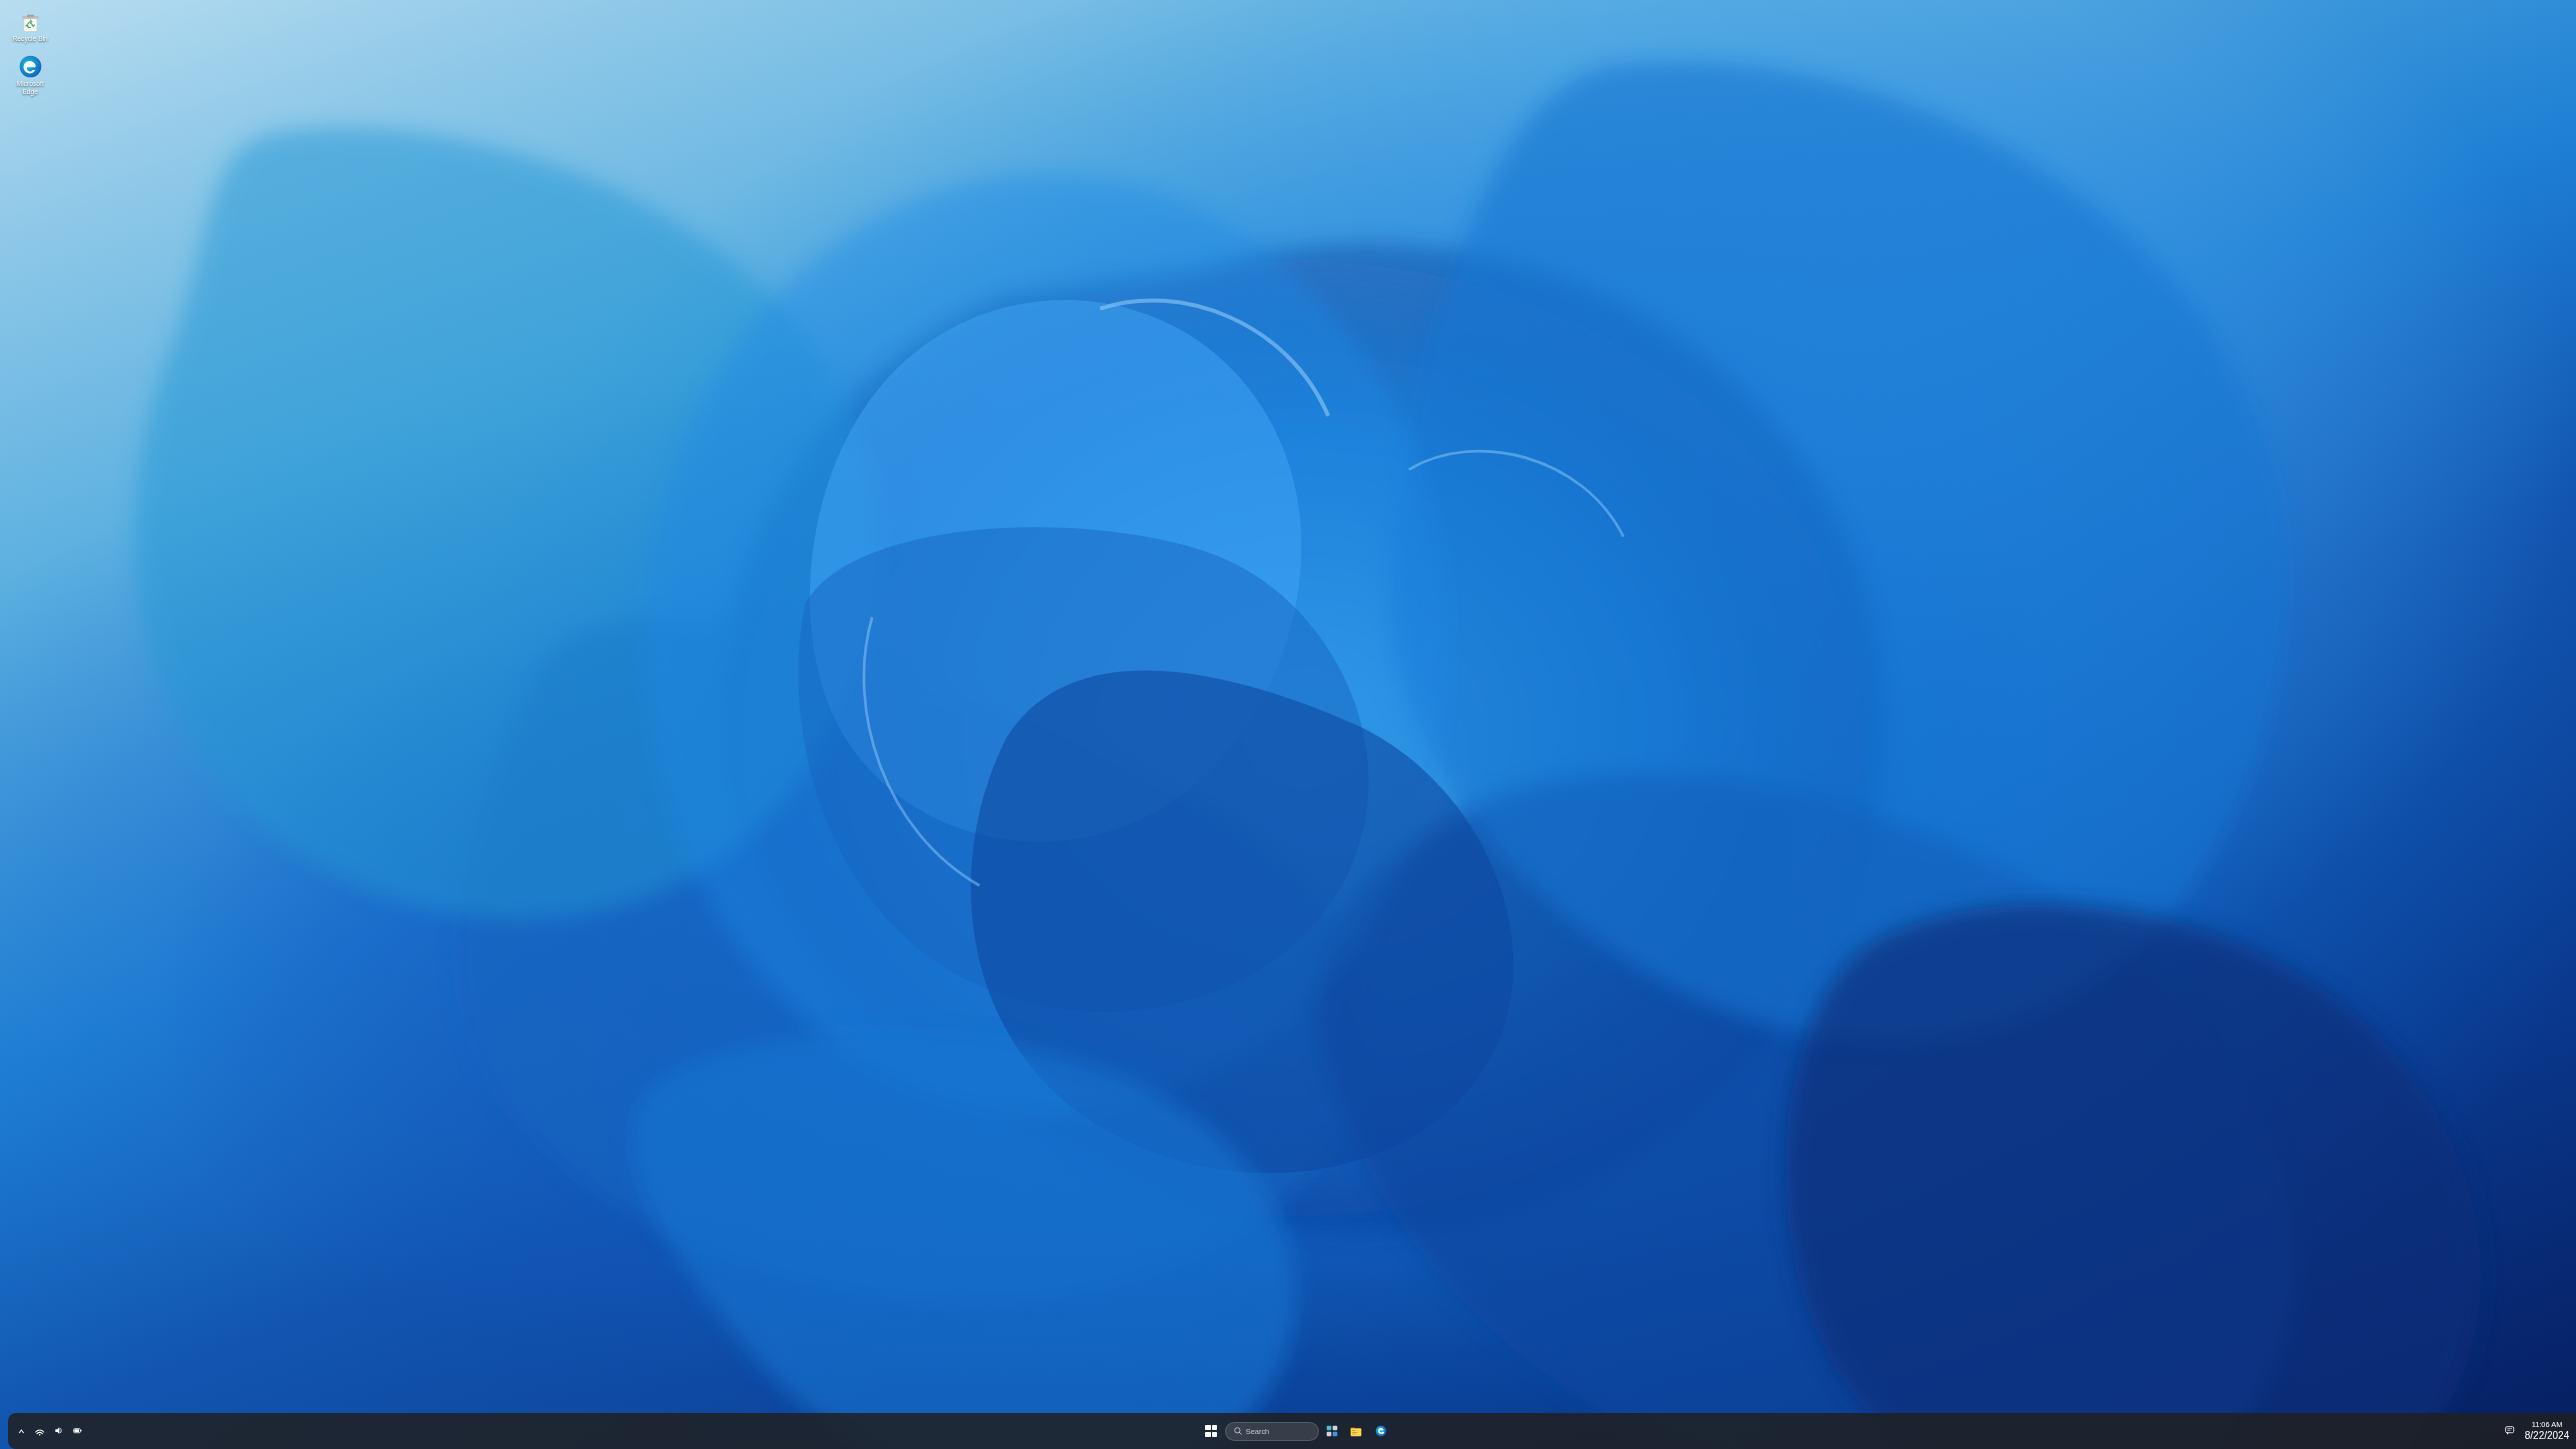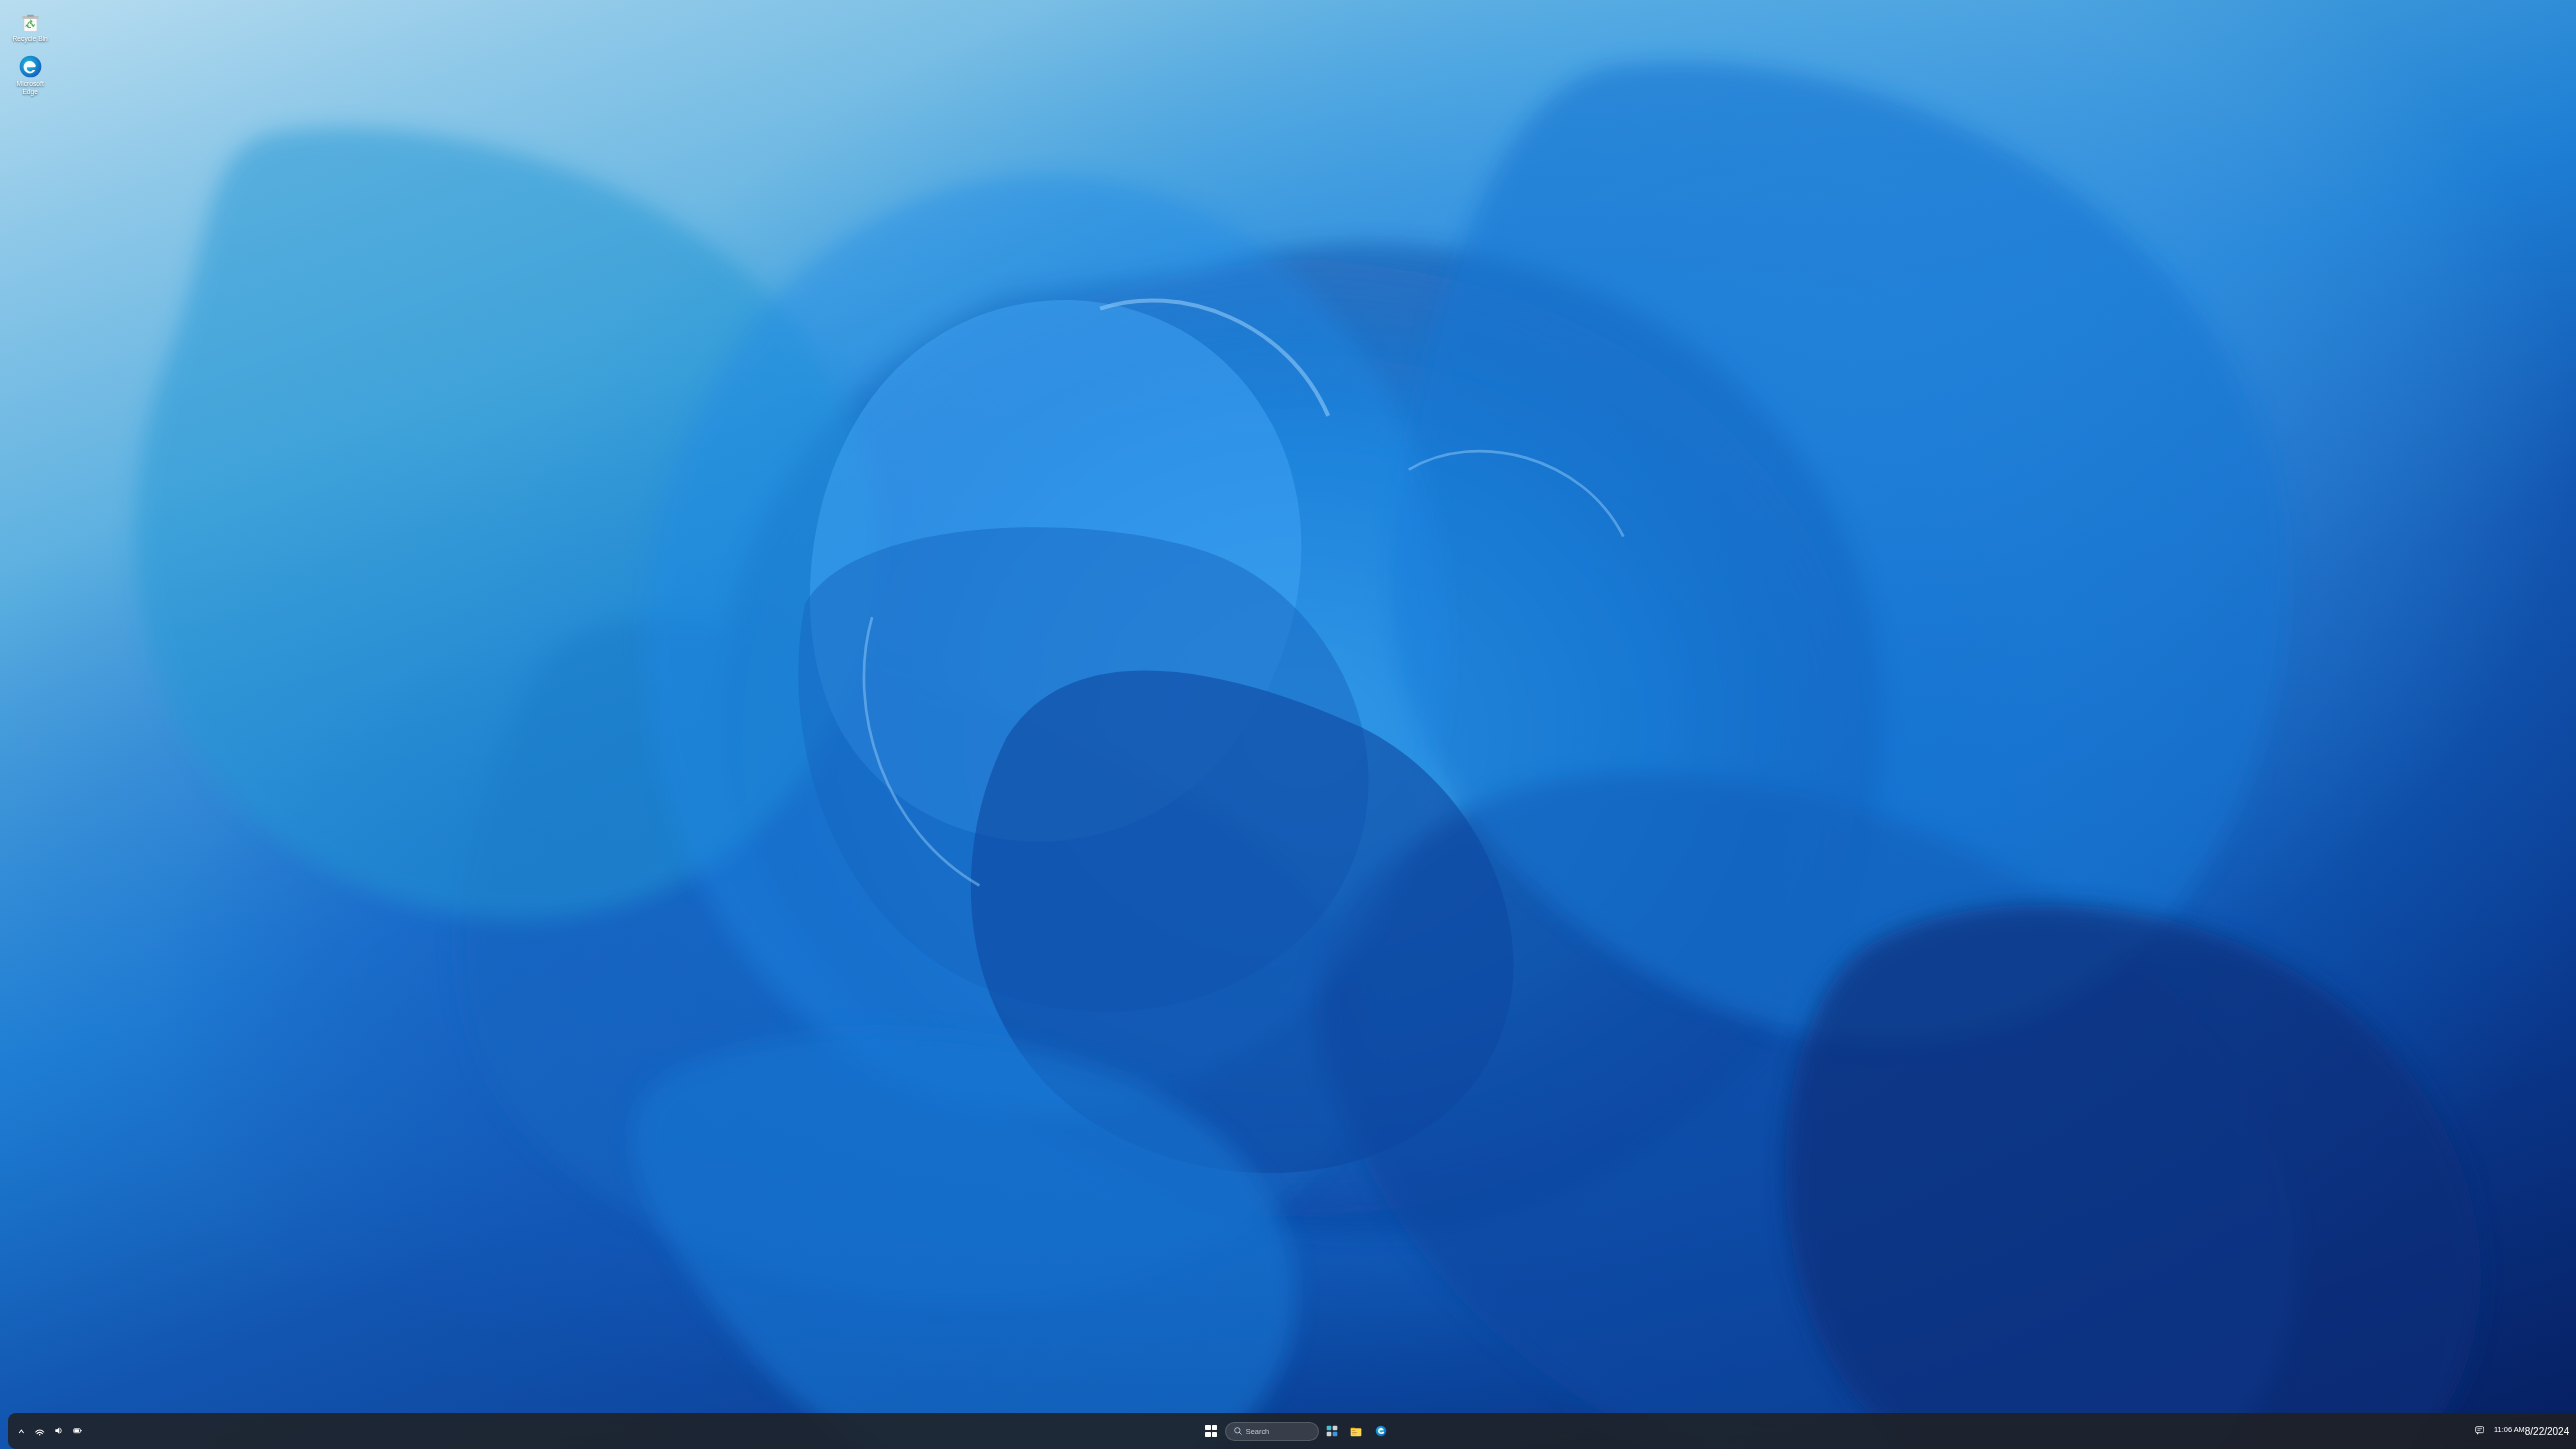--- a/index.html
+++ b/index.html
@@ -172,22 +172,22 @@
       align-items: center;
       justify-content: center;
       color: white;
       font-size: 7.4px;
       cursor: pointer;
       border-radius: 2px;
     }
 
     #clock-area {
       display: flex;
-      flex-direction: row;
-      align-items: flex-start;
+      flex-direction: column;
+      align-items: center;
       cursor: pointer;
       padding: 1.3px 2.7px;
       border-radius: 2.7px;
     }
 
     .clock-time {
       color: white;
       font-size: 7.4px;
       line-height: 1.3;
     }

